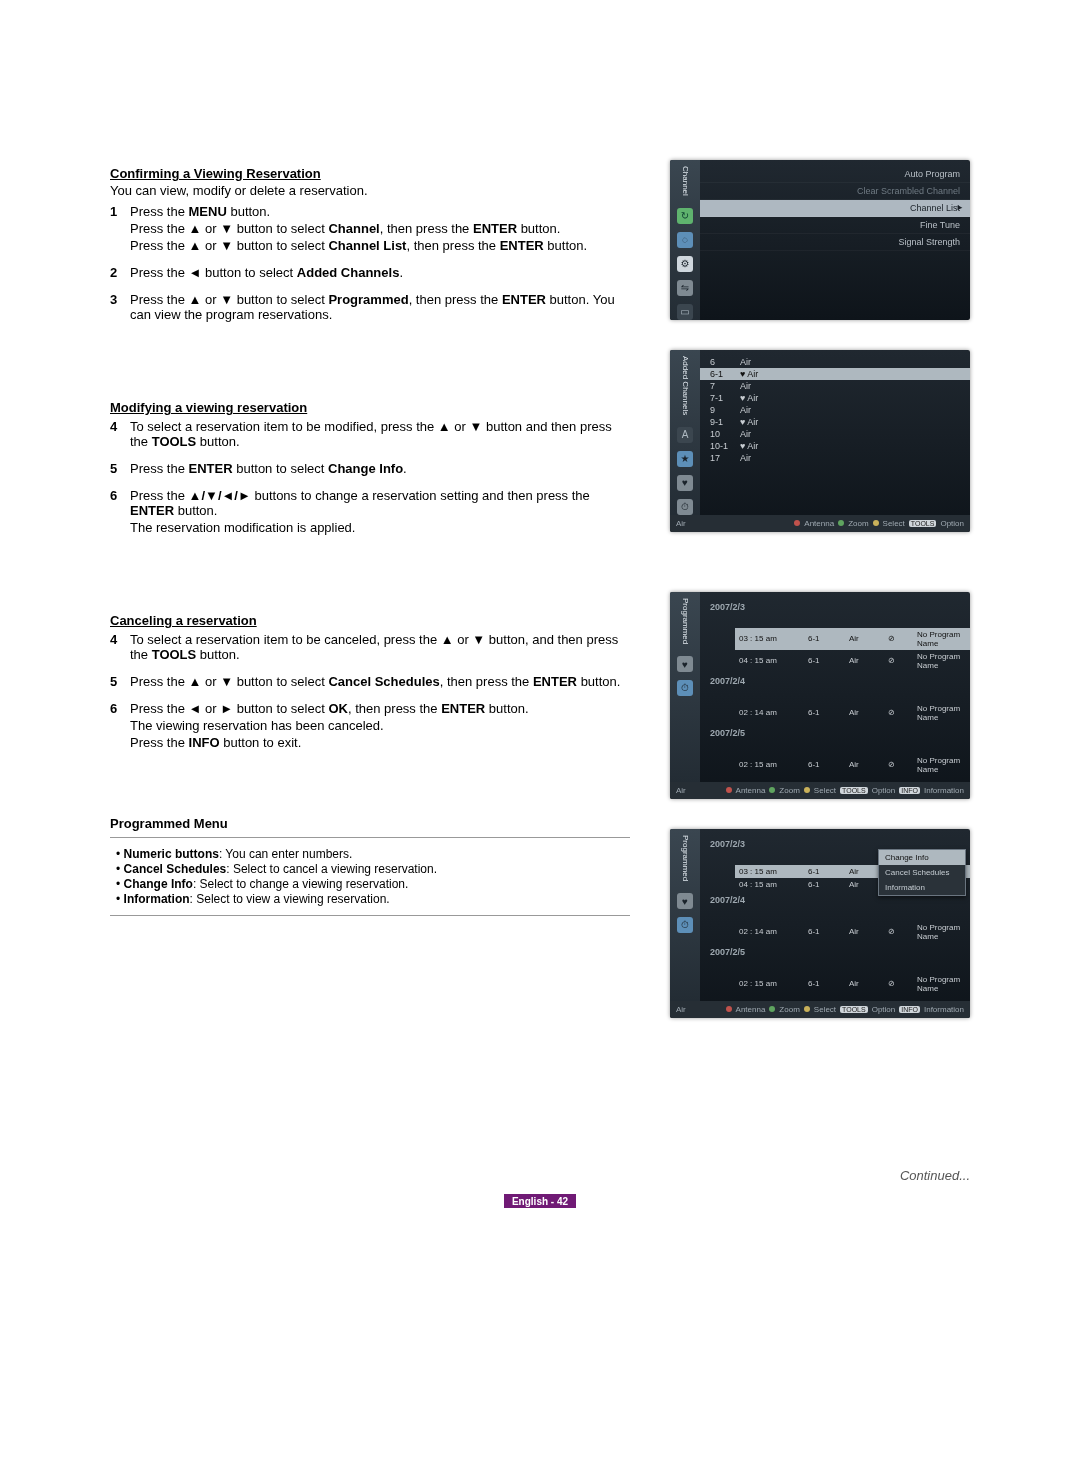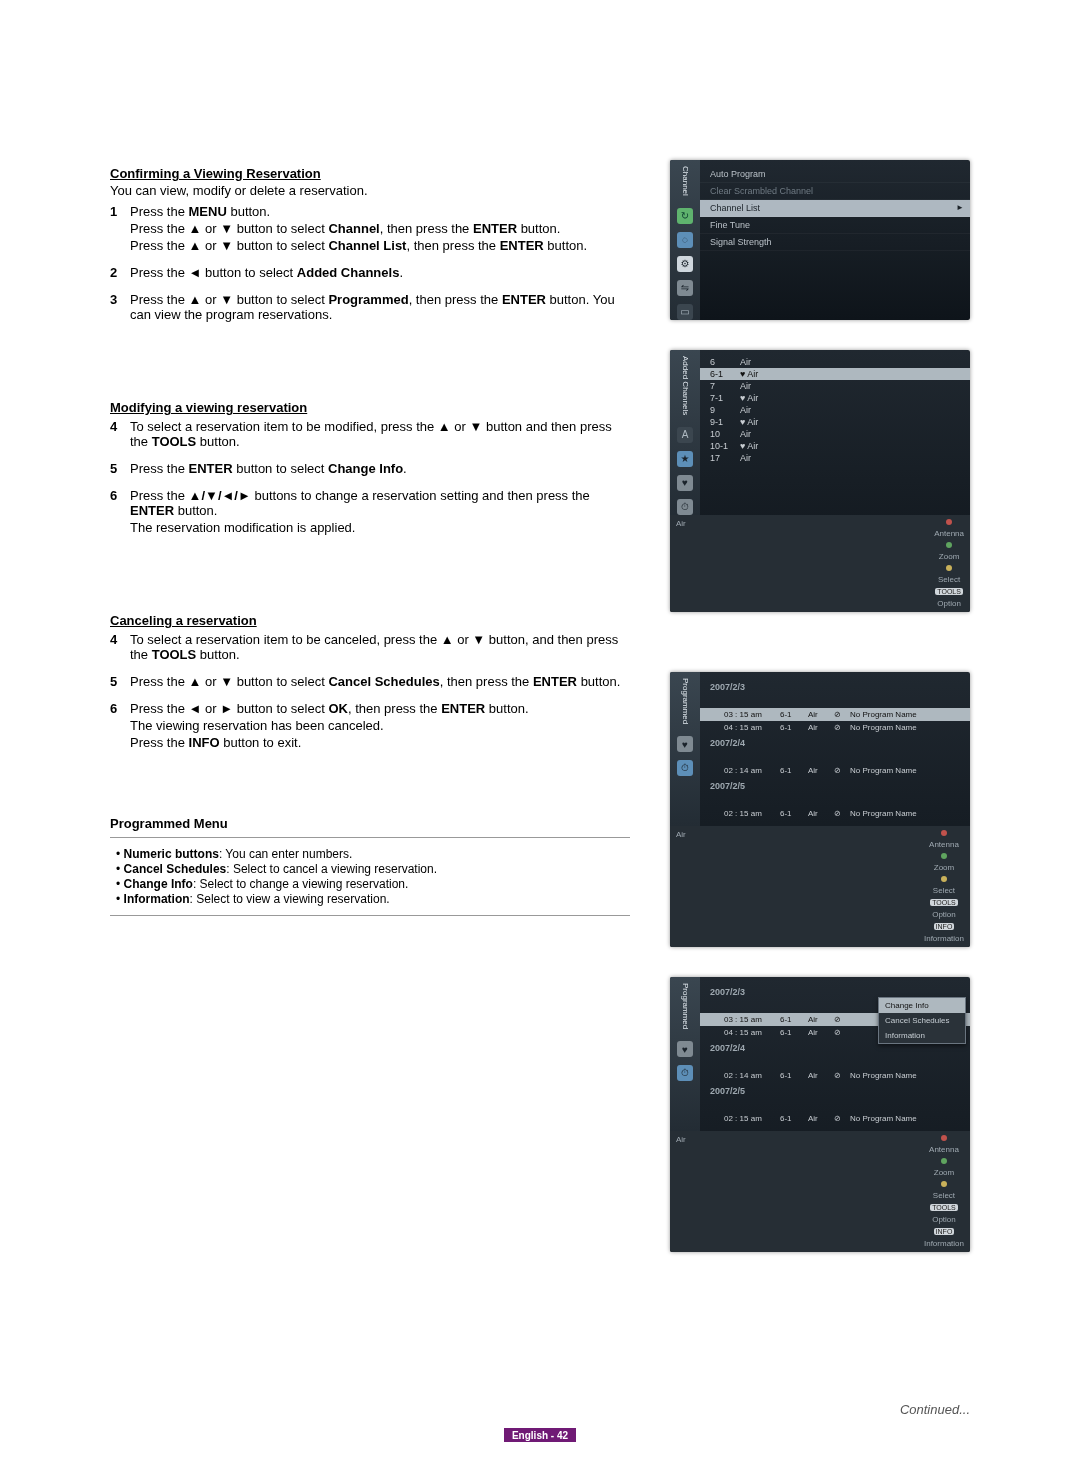--- a/index.html
+++ b/index.html
@@ -88,57 +88,58 @@
   .sicon.blue  { background: #5d8fb8; }
   .sicon.gray  { background: #7f8a92; }
   .sicon.white { background: #cfd7de; }
   .sicon.dark  { background: #3b464f; color:#aeb9c1; }
 
   .tv .main { flex:1; padding: 6px 0 6px 0; }
   .tv-row {
     padding: 3px 10px;
     border-bottom: 1px solid rgba(255,255,255,0.04);
     color: #b9c0c7;
+    text-align: right;
   }
   .tv-row.dim { color: #6f7a83; }
   .tv-row.sel {
     background: #aeb8c1;
     color: #1b2229;
     position: relative;
   }
   .tv-row.sel::after {
     content: "►";
     position: absolute; right: 6px; top: 3px;
     font-size: 8px;
   }
 
   .ch-row { display:flex; gap:8px; padding:1px 10px; align-items:center; }
   .ch-row .c1 { width:22px; }
   .ch-row .c2 { width:22px; }
   .ch-row.sel { background:#aeb8bf; color:#111; }
 
   .prog-head { padding:4px 10px 16px 10px; color:#9ea8b0;font-weight:bold; }
-  .prog-row { display:flex; gap:6px; padding:2px 24px; font-size:8px; align-items:center; }
+  .prog-row { display:flex; gap:19px; padding:2px 4px; font-size:8px; align-items:center;margin-left:35px; }
   .prog-row.sel { background:#aeb8bf; color:#111; }
   .prog-row .t { width:50px; }
   .prog-row .ch{ width:22px; }
   .prog-row .a { width:20px; }
   .prog-row .ic{ width:10px; }
   .prog-row .nm{ flex:1; }
 
   .footer-bar {
     background:#262e35;
     padding:4px 6px;
     font-size:8px;
     color:#9fa9b1;
     display:flex;
     justify-content:space-between;
   }
   .footer-bar .lbl-left { }
-  .footer-bar .lbl-right { display:flex; gap:4px; align-items:center;flex-direction:column; }
+  .footer-bar .lbl-right { display:flex; gap:4px; align-items:center; }
   .dot { width:6px;height:6px;border-radius:50%; display:inline-block; }
   .dot.r{background:#c0524c;} .dot.g{background:#5fa45f;} .dot.y{background:#c9b15a;}
   .key { background:#d0d6db; color:#222; padding:0 2px; border-radius:2px; font-size:7px; }
 
   .ctx-menu {
     position:absolute;
     right:4px; top:20px;
     background:#2a3239;
     border:1px solid #6a7580;
     font-size:8px;

